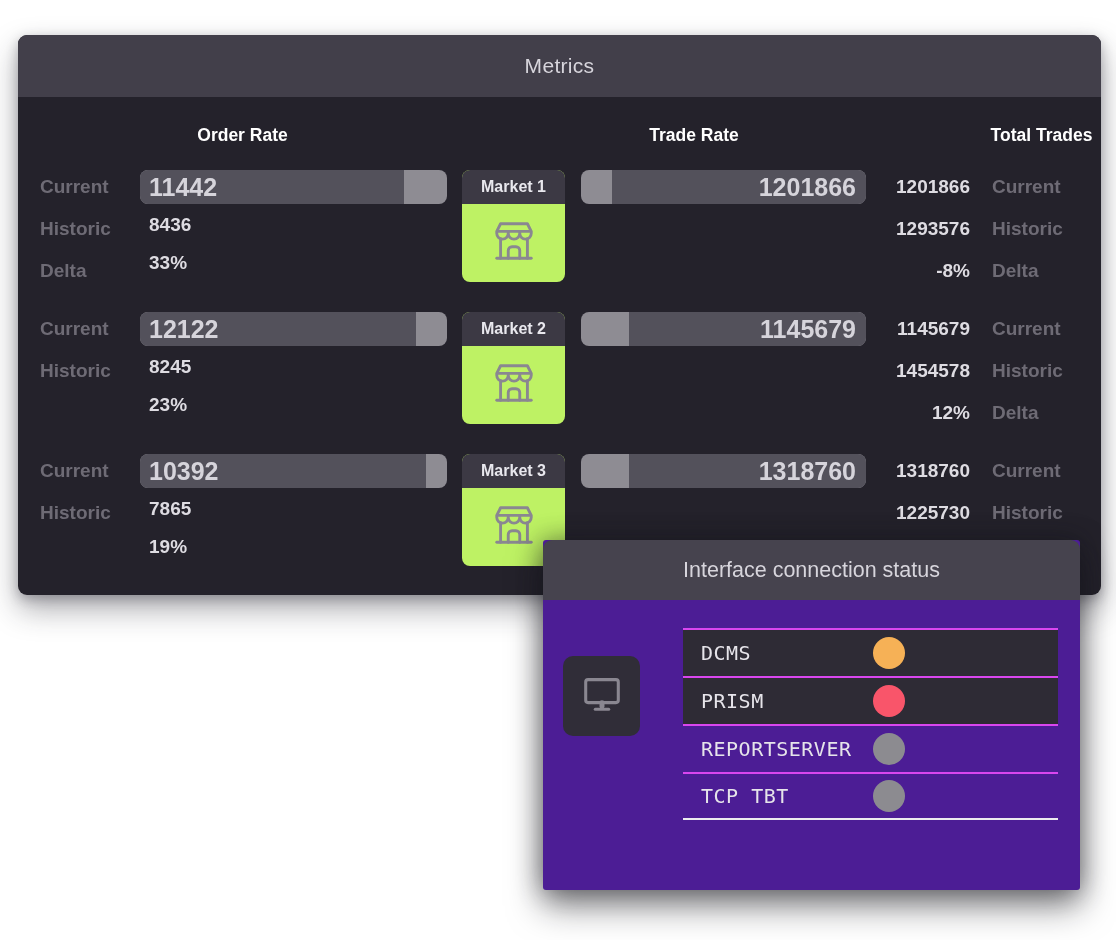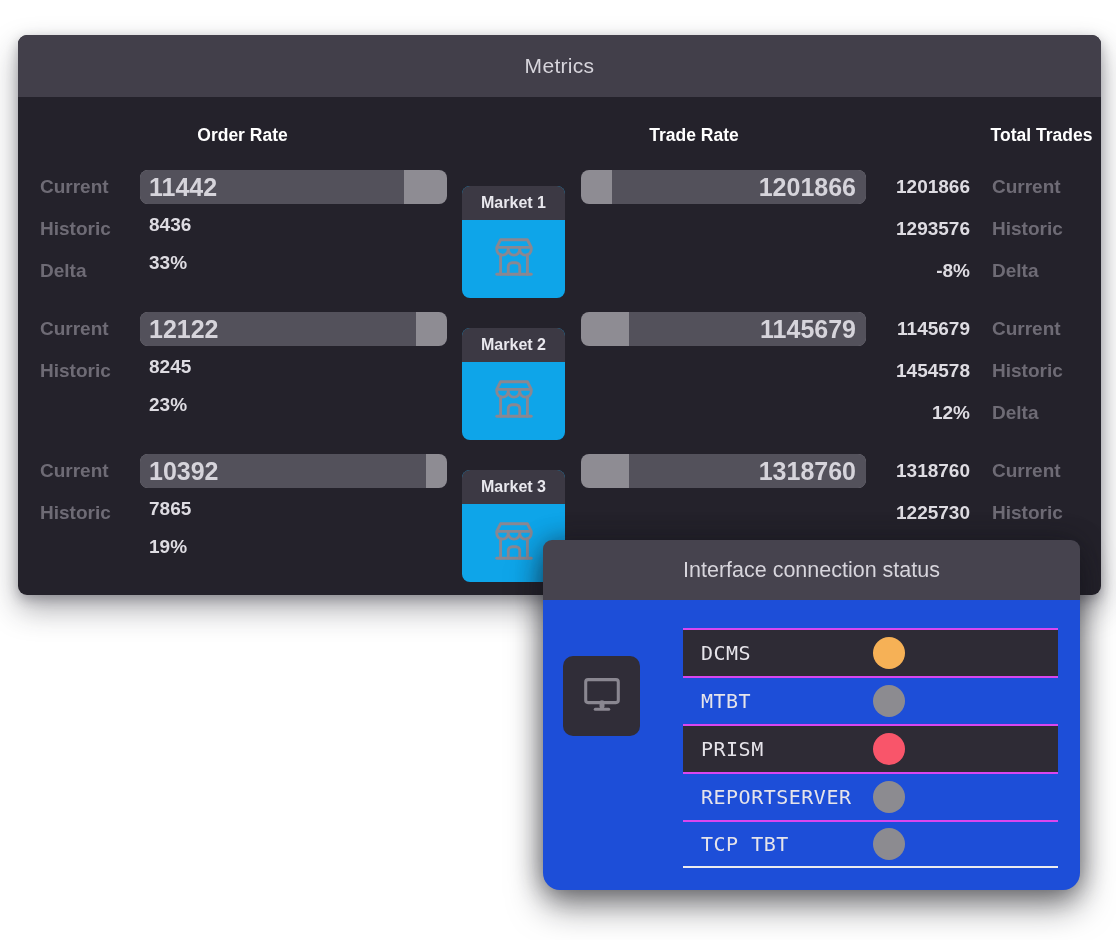--- a/index.html
+++ b/index.html
@@ -31,35 +31,35 @@
   .bar-fill { position:absolute; top:0; bottom:0; background:#53515b; }
   .bar.order .bar-fill { left:0; }
   .bar.trade .bar-fill { right:0; }
   .bar-value { position:absolute; top:0; line-height:34px; font-size:25px; color:#d6d4db; }
   .bar.order .bar-value { left:9px; }
   .bar.trade .bar-value { right:10px; }
   .sub-val { height:34px; line-height:34px; margin-top:4px; padding-left:9px;
     font-size:19px; color:#dedce2; }
 
   .market-card { margin-left:15px; width:103px; height:112px; border-radius:8px;
-    overflow:hidden; background:#0ea5e9; cursor:default;margin-top:16px; }
+    overflow:hidden; background:#bef264; cursor:default; }
   .market-head { height:34px; background:#3c3944; display:flex; align-items:center;
     justify-content:center; color:#e9e8ee; font-size:16px; }
   .market-body { height:78px; display:flex; align-items:center; justify-content:center; }
   .market-body svg { stroke:#8a8791; }
 
   .trade-col { margin-left:16px; width:285px; }
   .tvals-col { margin-left:16px; width:88px; text-align:right; }
   .tval { height:34px; line-height:34px; font-size:19px; color:#dedce2; }
   .tval + .tval { margin-top:8px; }
   .tlabels-col { margin-left:22px; width:90px; }
 
   
   .status-panel { position:absolute; left:543px; top:540px; width:537px; height:350px;
-    background:#1d4ed8; border-radius:17px; z-index:2;
+    background:#4c1d95; border-radius:3px; z-index:2;
     box-shadow:0 16px 34px rgba(18,17,24,.5), 0 0 26px rgba(18,17,24,.45); }
   .status-header { height:60px; background:#46434e; border-radius:9px 9px 0 0;
     display:flex; align-items:center; justify-content:center; }
   .status-title { color:#d7d5dc; font-size:21.5px; }
   .status-body { position:relative; }
   .icon-box { position:absolute; left:20px; top:28px; width:77px; height:80px;
     border-radius:10px; background:#302d38; display:flex; align-items:center; justify-content:center; }
   .icon-box svg { stroke:#8a8791; }
   .status-list { margin:28px 22px 0 140px; }
   .s-row { height:48px; display:flex; align-items:center; padding-left:18px;
@@ -239,24 +239,20 @@
             <path d="M12 16.5v2" stroke-width="2.6"></path>
             <path d="M8.5 20h7"></path>
           </svg>
         </span>
       </div>
       <div class="status-list">
         <div class="s-row st-warning">
           <div class="s-label">DCMS</div>
           <div class="s-dot" style="background: rgb(246, 177, 86);"></div>
         </div>
-        <div class="s-row st-inactive">
-          <div class="s-label">MTBT</div>
-          <div class="s-dot" style="background: rgb(140, 139, 144);"></div>
-        </div>
         <div class="s-row st-error">
           <div class="s-label">PRISM</div>
           <div class="s-dot" style="background: rgb(249, 85, 106);"></div>
         </div>
         <div class="s-row st-inactive">
           <div class="s-label">REPORTSERVER</div>
           <div class="s-dot" style="background: rgb(140, 139, 144);"></div>
         </div>
         <div class="s-row st-inactive">
           <div class="s-label">TCP TBT</div>

